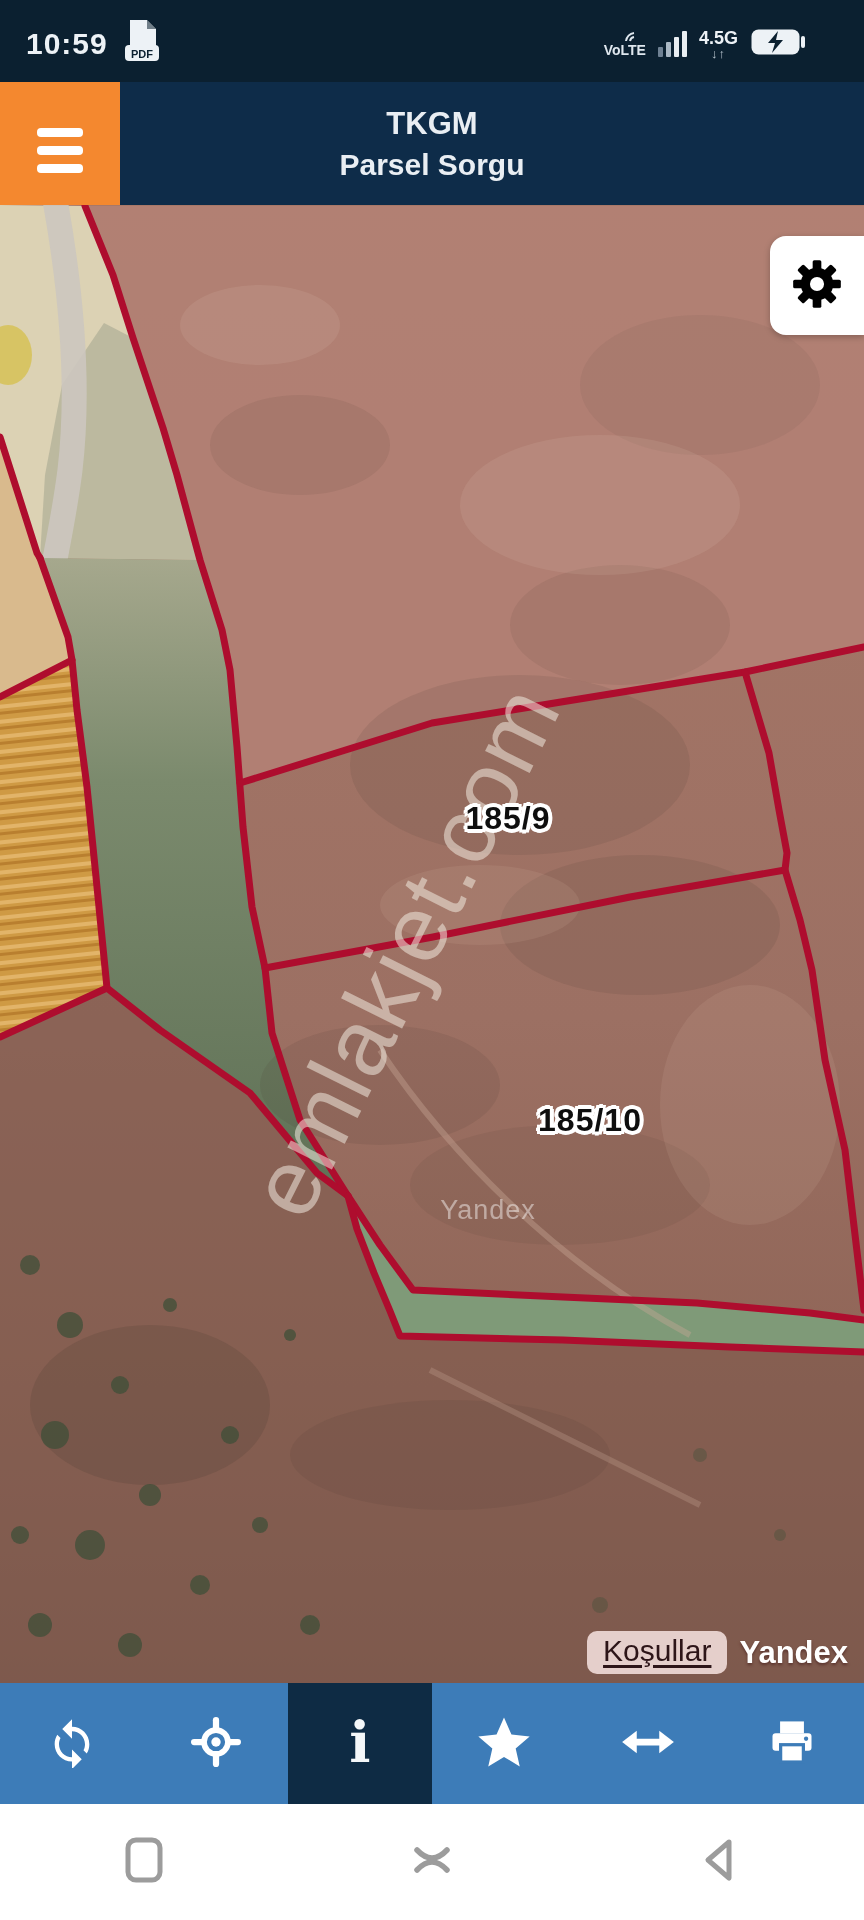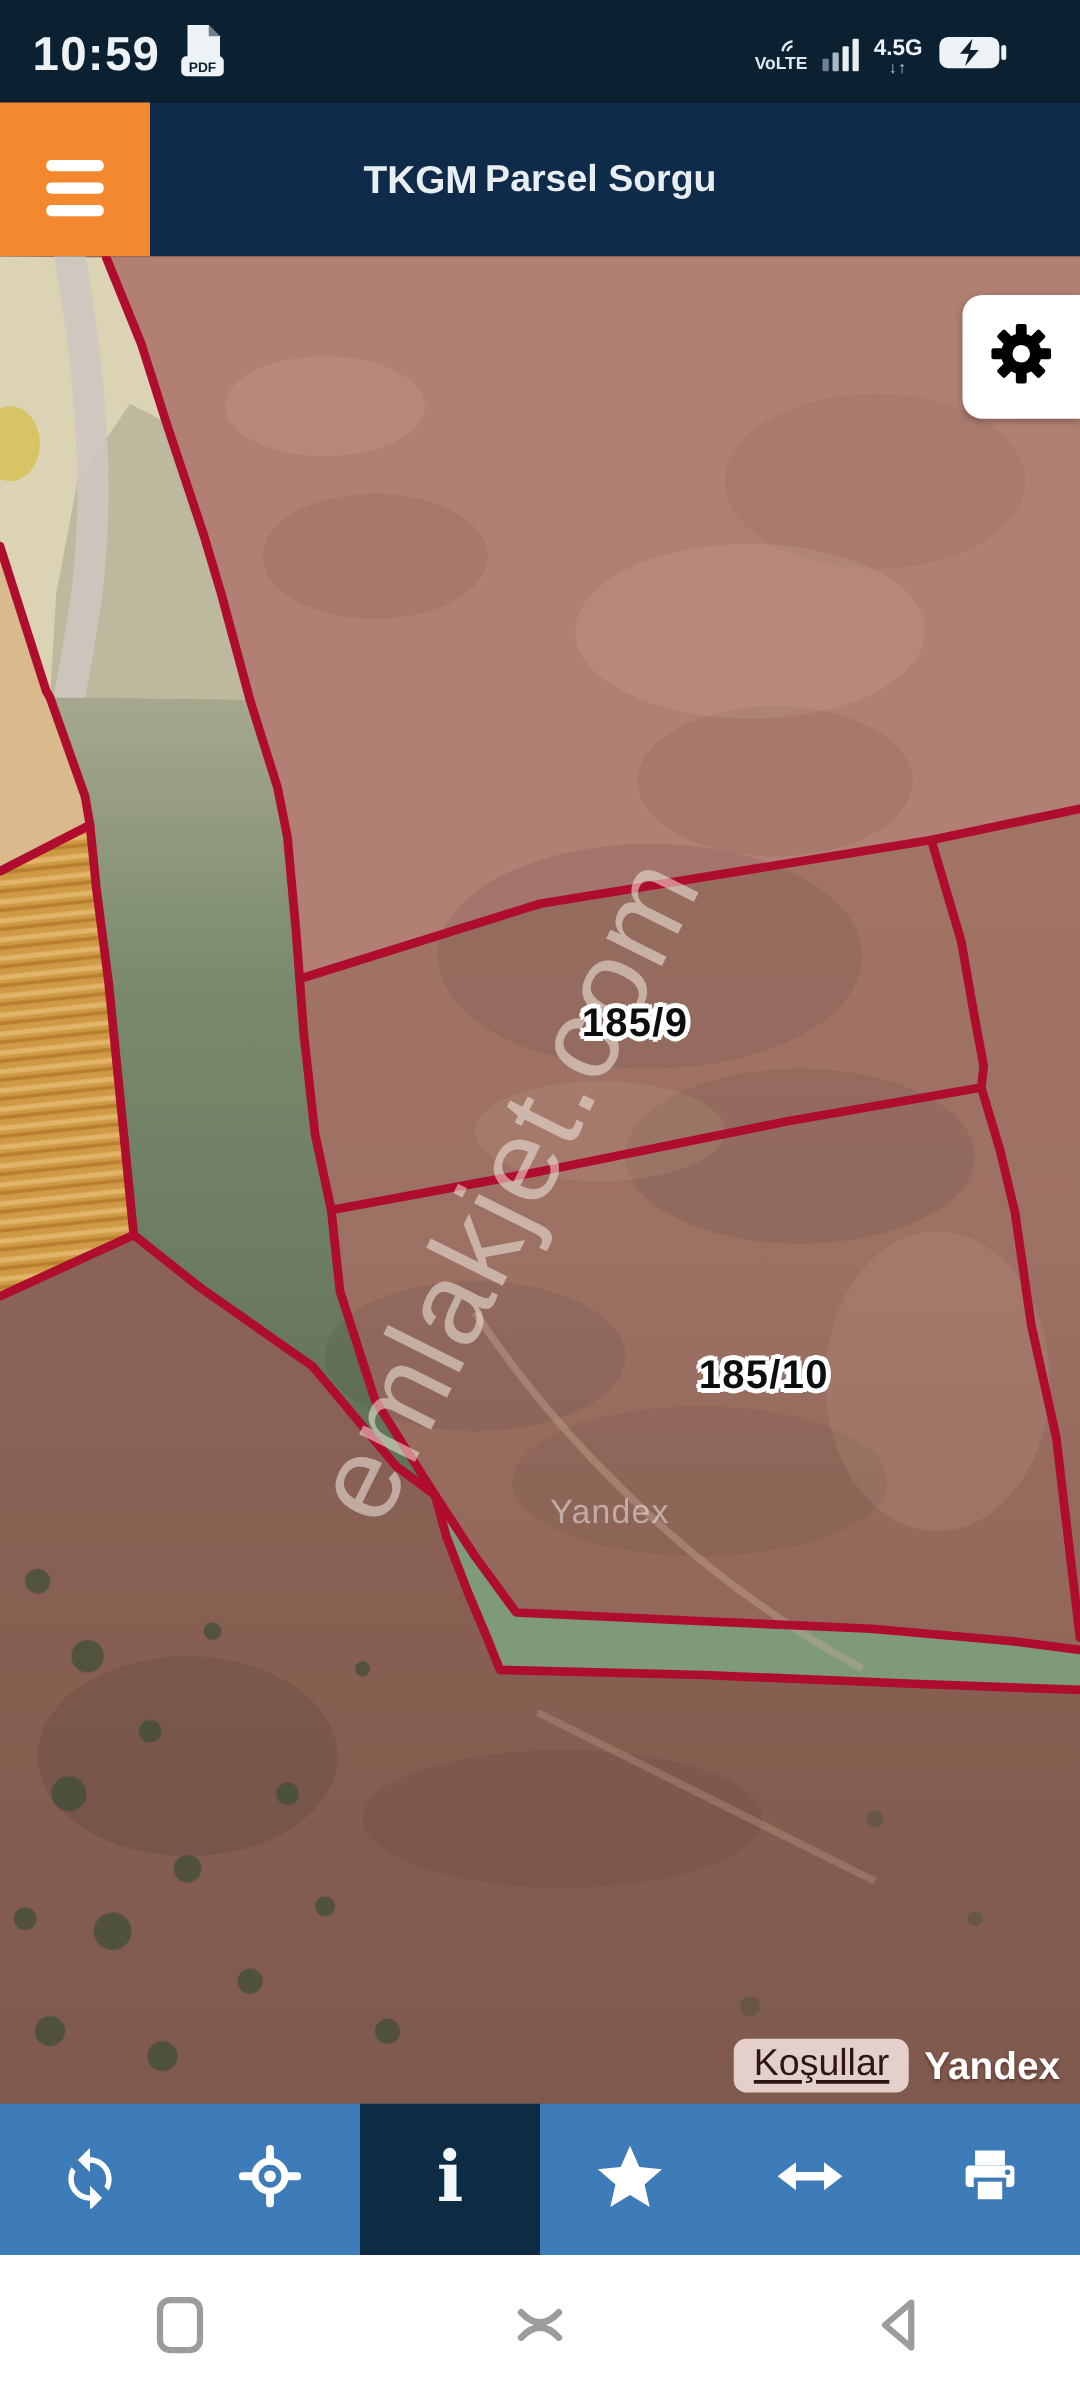--- a/index.html
+++ b/index.html
@@ -5,53 +5,53 @@
   html,body{margin:0;padding:0;background:#222;}
   *{box-sizing:border-box;}
   .screen{position:relative;width:864px;height:1920px;margin:0 auto;overflow:hidden;
           font-family:"Liberation Sans",sans-serif;background:#000;}
 
   
   .status-bar{position:absolute;left:0;top:0;width:864px;height:82px;background:#0b2030;
               display:flex;align-items:center;justify-content:space-between;
               padding:6px 58px 0 26px;color:#edf2f6;}
   .sb-left{display:flex;align-items:center;gap:16px;}
-  .sb-time{font-size:38px;font-weight:700;letter-spacing:1px;}
+  .sb-time{font-size:30px;font-weight:700;letter-spacing:1px;}
   .sb-right{display:flex;align-items:center;gap:12px;}
   .volte{display:flex;flex-direction:column;align-items:flex-end;line-height:1;}
   .volte svg{display:block;margin-bottom:1px;}
   .volte-text{font-size:14px;font-weight:600;color:#dfe7ee;}
   .sig-bars{display:flex;align-items:flex-end;gap:3px;height:26px;}
   .sig-bars i{display:block;width:5px;border-radius:1px;}
   .net{display:flex;flex-direction:column;align-items:center;line-height:1;}
   .net-label{font-size:18px;font-weight:700;}
   .net-arrows{font-size:13px;letter-spacing:1px;color:#b9c5cf;}
 
   
   .header{position:absolute;left:0;top:82px;width:864px;height:123px;background:#0e2c49;}
   .menu-btn{position:absolute;left:0;top:0;width:120px;height:123px;background:#f4882f;
             display:flex;flex-direction:column;justify-content:center;align-items:center;gap:9px;padding-top:14px;}
   .menu-btn i{display:block;width:46px;height:9px;background:#fff;border-radius:4px;}
   .header-titles{position:absolute;left:0;top:0;width:864px;height:123px;display:flex;
-                 align-items:center;justify-content:center;gap:6px;color:#e9eef3;}
+                 flex-direction:column;align-items:center;justify-content:center;gap:6px;color:#e9eef3;}
   .header-title{font-size:31px;font-weight:700;}
   .header-sub{font-size:30px;font-weight:700;}
 
   
   .map{position:absolute;left:0;top:205px;width:864px;height:1478px;overflow:hidden;background:#9c7063;}
   .map-svg{position:absolute;left:0;top:0;width:864px;height:1478px;}
   .watermark{position:absolute;left:405px;top:746px;transform:translate(-50%,-50%) rotate(-63.5deg);
              transform-origin:center;font-size:94px;font-weight:500;letter-spacing:2px;
              color:rgba(240,233,223,0.55);white-space:nowrap;pointer-events:none;}
   .parcel-label{position:absolute;transform:translate(-50%,-50%);font-size:32px;font-weight:800;color:#0e0e0e;
       letter-spacing:1px;
       text-shadow:-3px -3px 0 #fff,3px -3px 0 #fff,-3px 3px 0 #fff,3px 3px 0 #fff,
                   0 -4px 0 #fff,0 4px 0 #fff,-4px 0 0 #fff,4px 0 0 #fff;}
   .lbl-9{left:508px;top:613px;}
-  .lbl-10{left:590px;top:895px;margin-left:21px;}
+  .lbl-10{left:590px;top:915px;}
   .map-provider-wm{position:absolute;left:488px;top:1005px;transform:translate(-50%,-50%);
       font-size:27px;font-weight:300;letter-spacing:1px;color:rgba(255,255,255,0.45);}
   .gear-btn{position:absolute;right:0;top:31px;width:94px;height:99px;background:#fff;
             border-radius:16px 0 0 16px;display:flex;align-items:center;justify-content:center;
             box-shadow:0 2px 6px rgba(0,0,0,.25);}
   .attribution{position:absolute;right:16px;bottom:9px;display:flex;align-items:center;gap:12px;}
   .terms-pill{background:rgba(255,236,235,0.8);border-radius:10px;padding:3px 16px 6px;
               font-size:30px;color:#2d1518;text-decoration:underline;text-underline-offset:4px;}
   .yandex-attr{font-size:31px;font-weight:700;color:#fff;text-shadow:0 2px 3px rgba(60,20,20,.55);}
 

